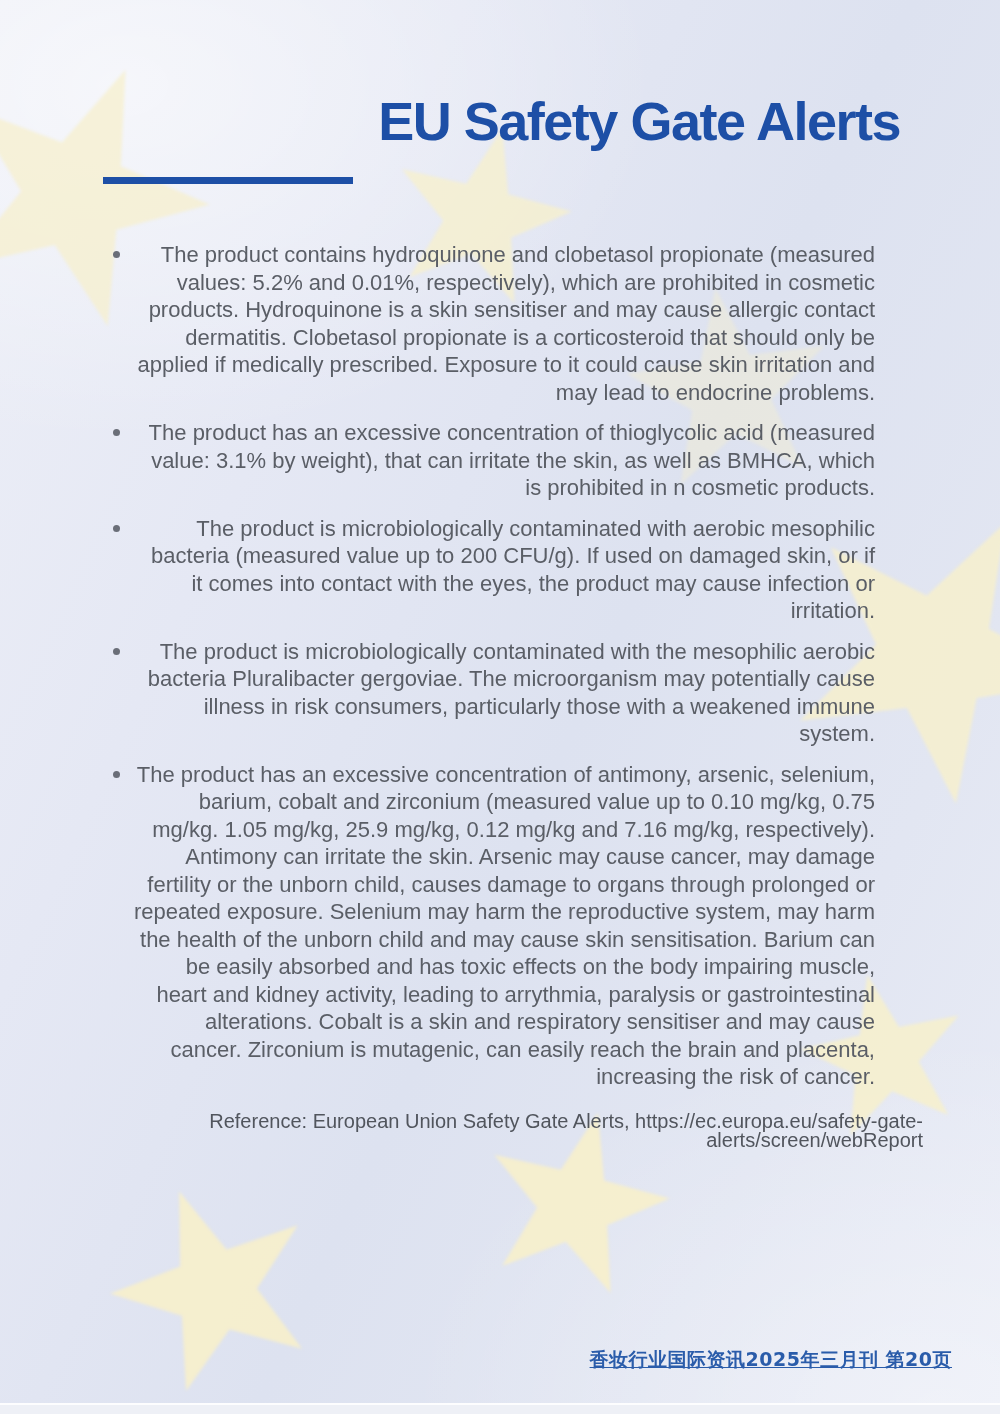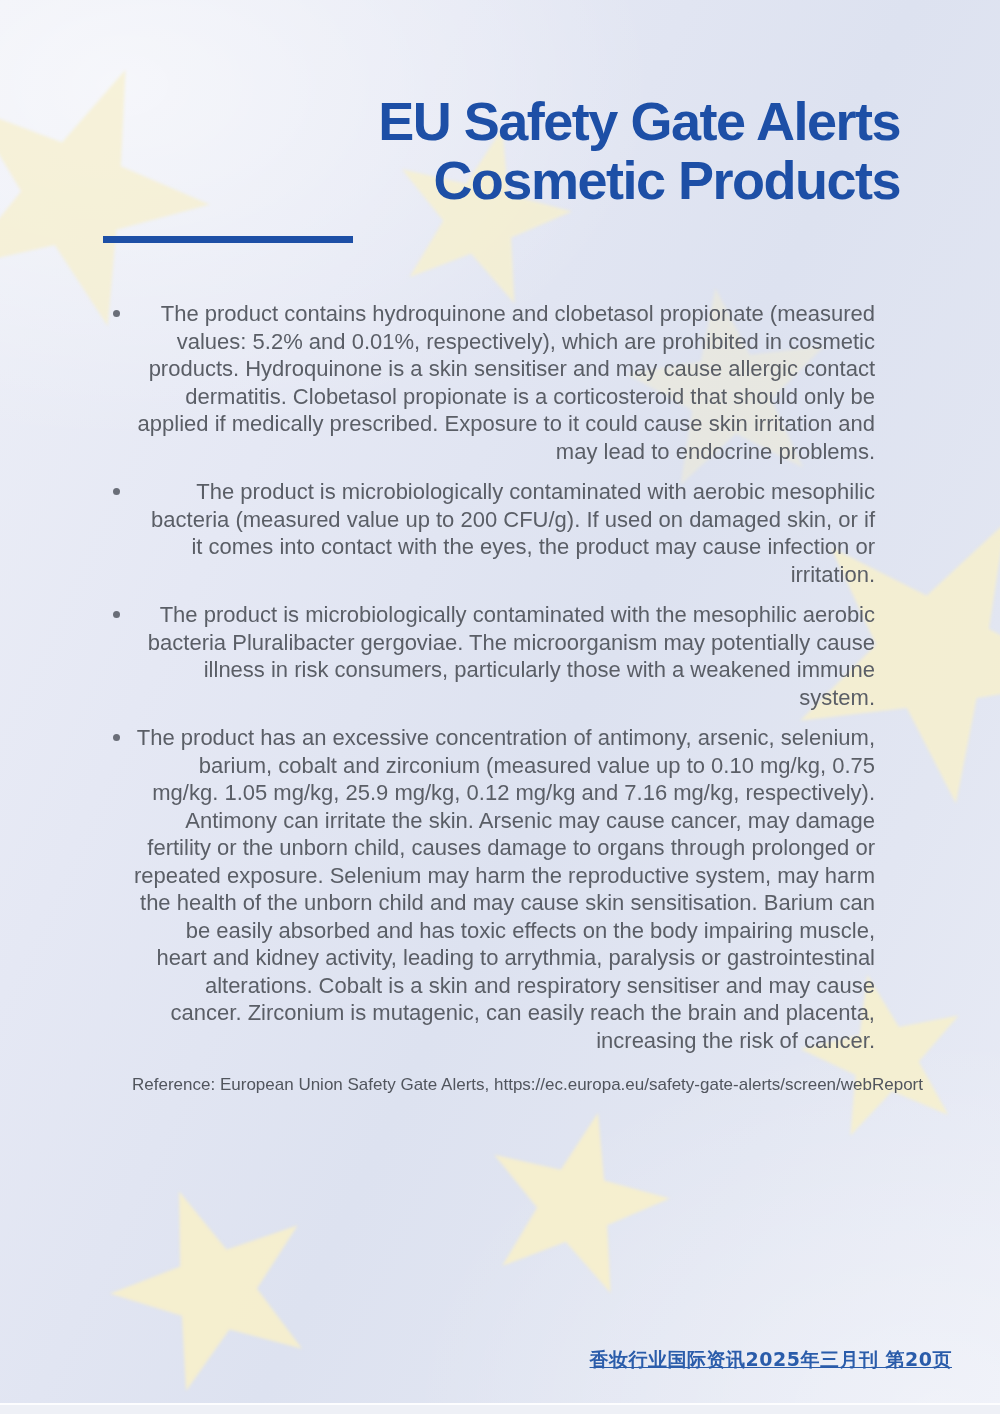--- a/index.html
+++ b/index.html
@@ -79,21 +79,21 @@
     border-radius: 50%;
     background: #6a6e78;
   }
 
   .alert-text { flex: 1 1 auto; }
 
   .reference-line {
     margin: 21px 0 13px 0;
     width: 820px;
     color: var(--reference-text, #51555d);
-    font-size: 17px;
+    font-size: 20px;
     line-height: 19px;
   }
 
   .page-footer {
     position: absolute;
     right: 48px;
     bottom: 41px;
     color: var(--footer-blue, #2a5caa);
     font-size: 19px;
     font-weight: 600;
@@ -123,29 +123,32 @@
       <use href="#star" transform="translate(935,655) rotate(28) scale(1.50)" opacity="0.80"></use>
       <use href="#star" transform="translate(885,1058) rotate(-12) scale(0.85)" opacity="0.85"></use>
       <use href="#star" transform="translate(575,1205) rotate(14) scale(0.95)" opacity="0.90"></use>
       <use href="#star" transform="translate(215,1290) rotate(-20) scale(1.05)" opacity="0.90"></use>
     </g>
   </svg>
 
   <div class="content">
     <h1 class="page-title">
       <span>EU Safety Gate Alerts</span><br>
-      <span>Cosmetic Products</span>
     </h1>
 
     <div class="title-rule"></div>
 
     <ul class="alert-list">
       <li class="alert-item">
         <span class="bullet-dot"></span>
         <span class="alert-text">The product contains hydroquinone and clobetasol propionate (measured values: 5.2% and 0.01%, respectively), which are prohibited in cosmetic products. Hydroquinone is a skin sensitiser and may cause allergic contact dermatitis. Clobetasol propionate is a corticosteroid that should only be applied if medically prescribed. Exposure to it could cause skin irritation and may lead to endocrine problems.</span>
+      </li>
+      <li class="alert-item">
+        <span class="bullet-dot"></span>
+        <span class="alert-text">The product has an excessive concentration of thioglycolic acid (measured value: 3.1% by weight), that can irritate the skin, as well as BMHCA, which is prohibited in n cosmetic products.</span>
       </li>
       <li class="alert-item">
         <span class="bullet-dot"></span>
         <span class="alert-text">The product is microbiologically contaminated with  aerobic mesophilic bacteria (measured value up to 200 CFU/g). If used on damaged skin, or if it comes into contact with the eyes, the product may cause infection or irritation.</span>
       </li>
       <li class="alert-item">
         <span class="bullet-dot"></span>
         <span class="alert-text">The product is microbiologically contaminated with the mesophilic aerobic bacteria Pluralibacter gergoviae. The microorganism may potentially cause illness in risk consumers, particularly those with a weakened immune system.</span>
       </li>
       <li class="alert-item">

